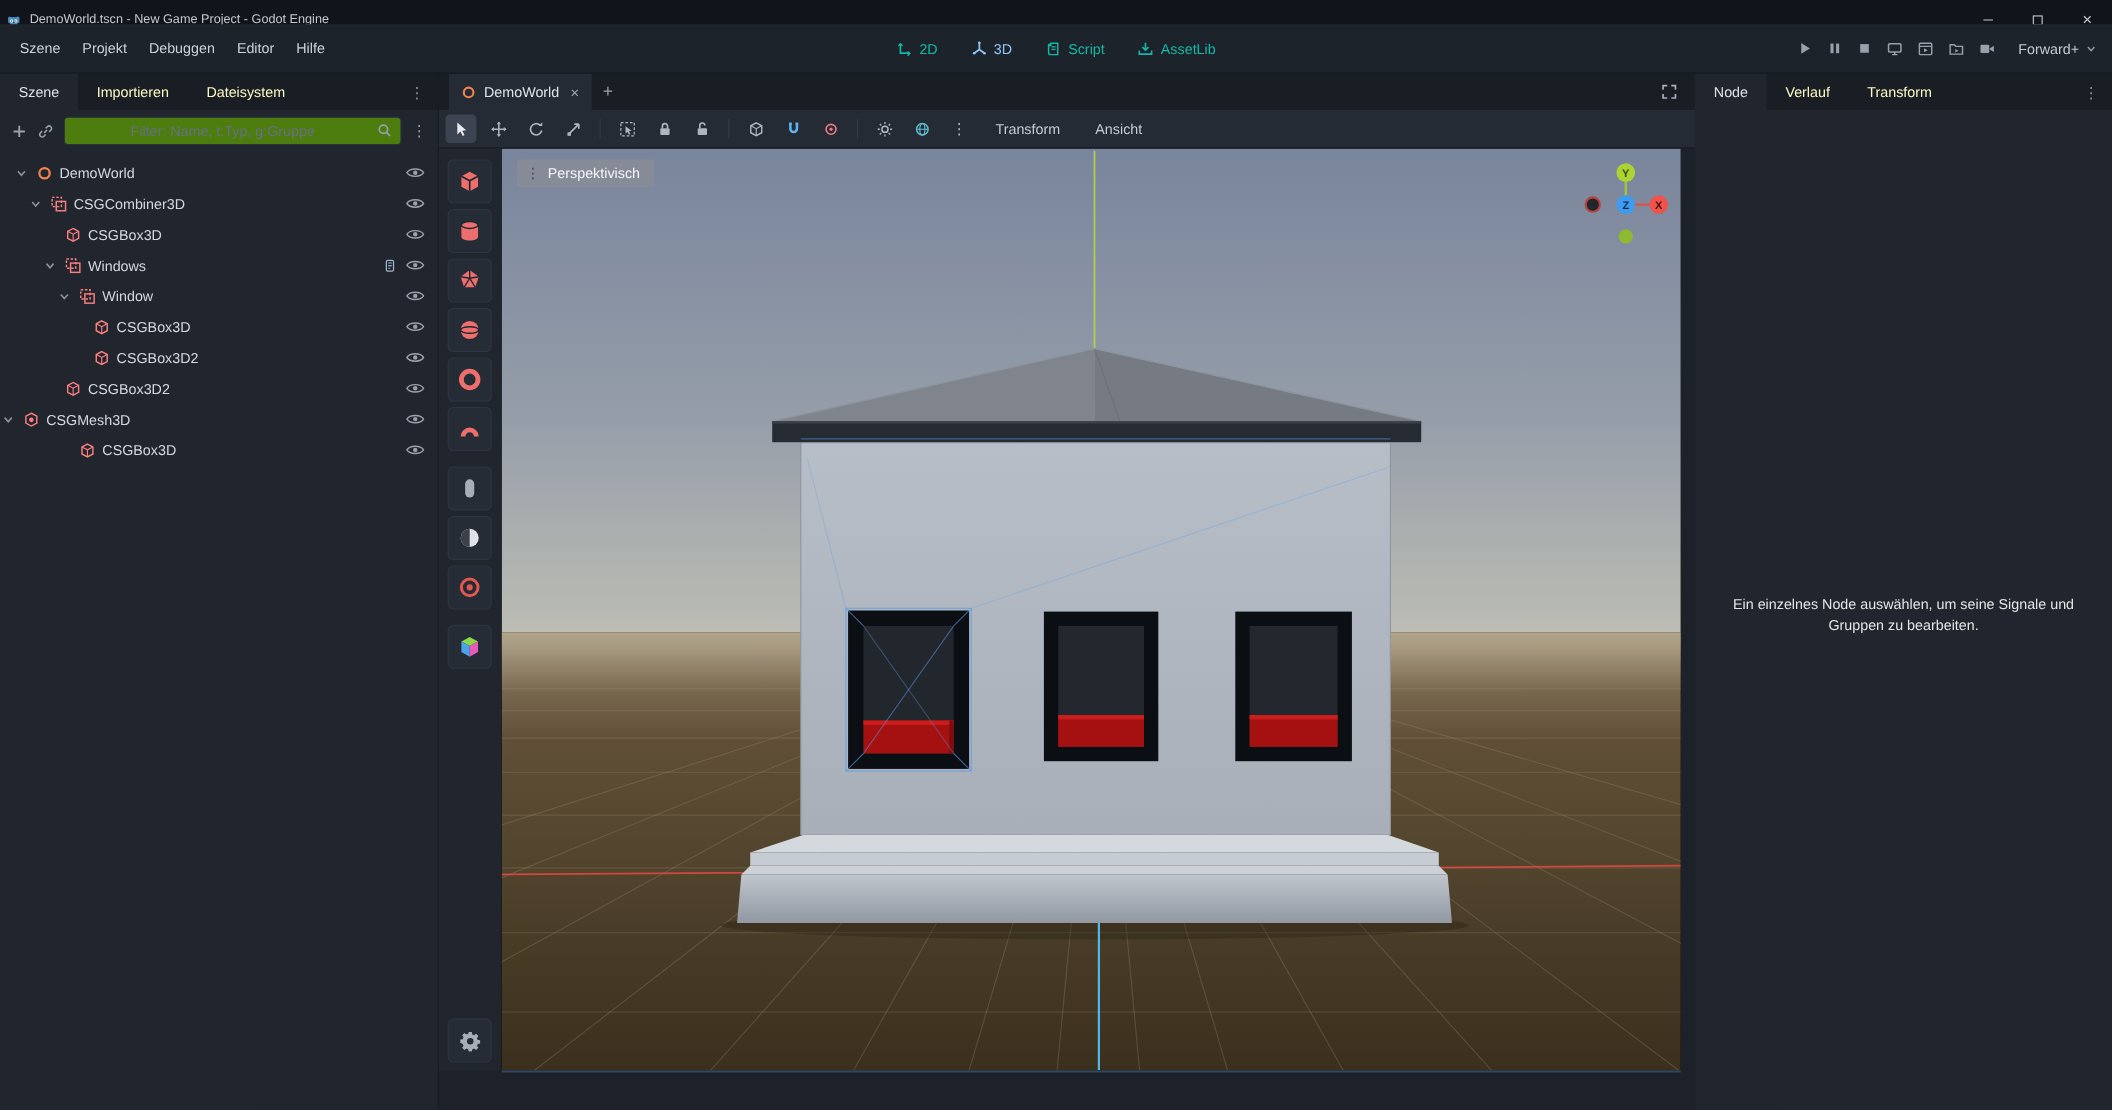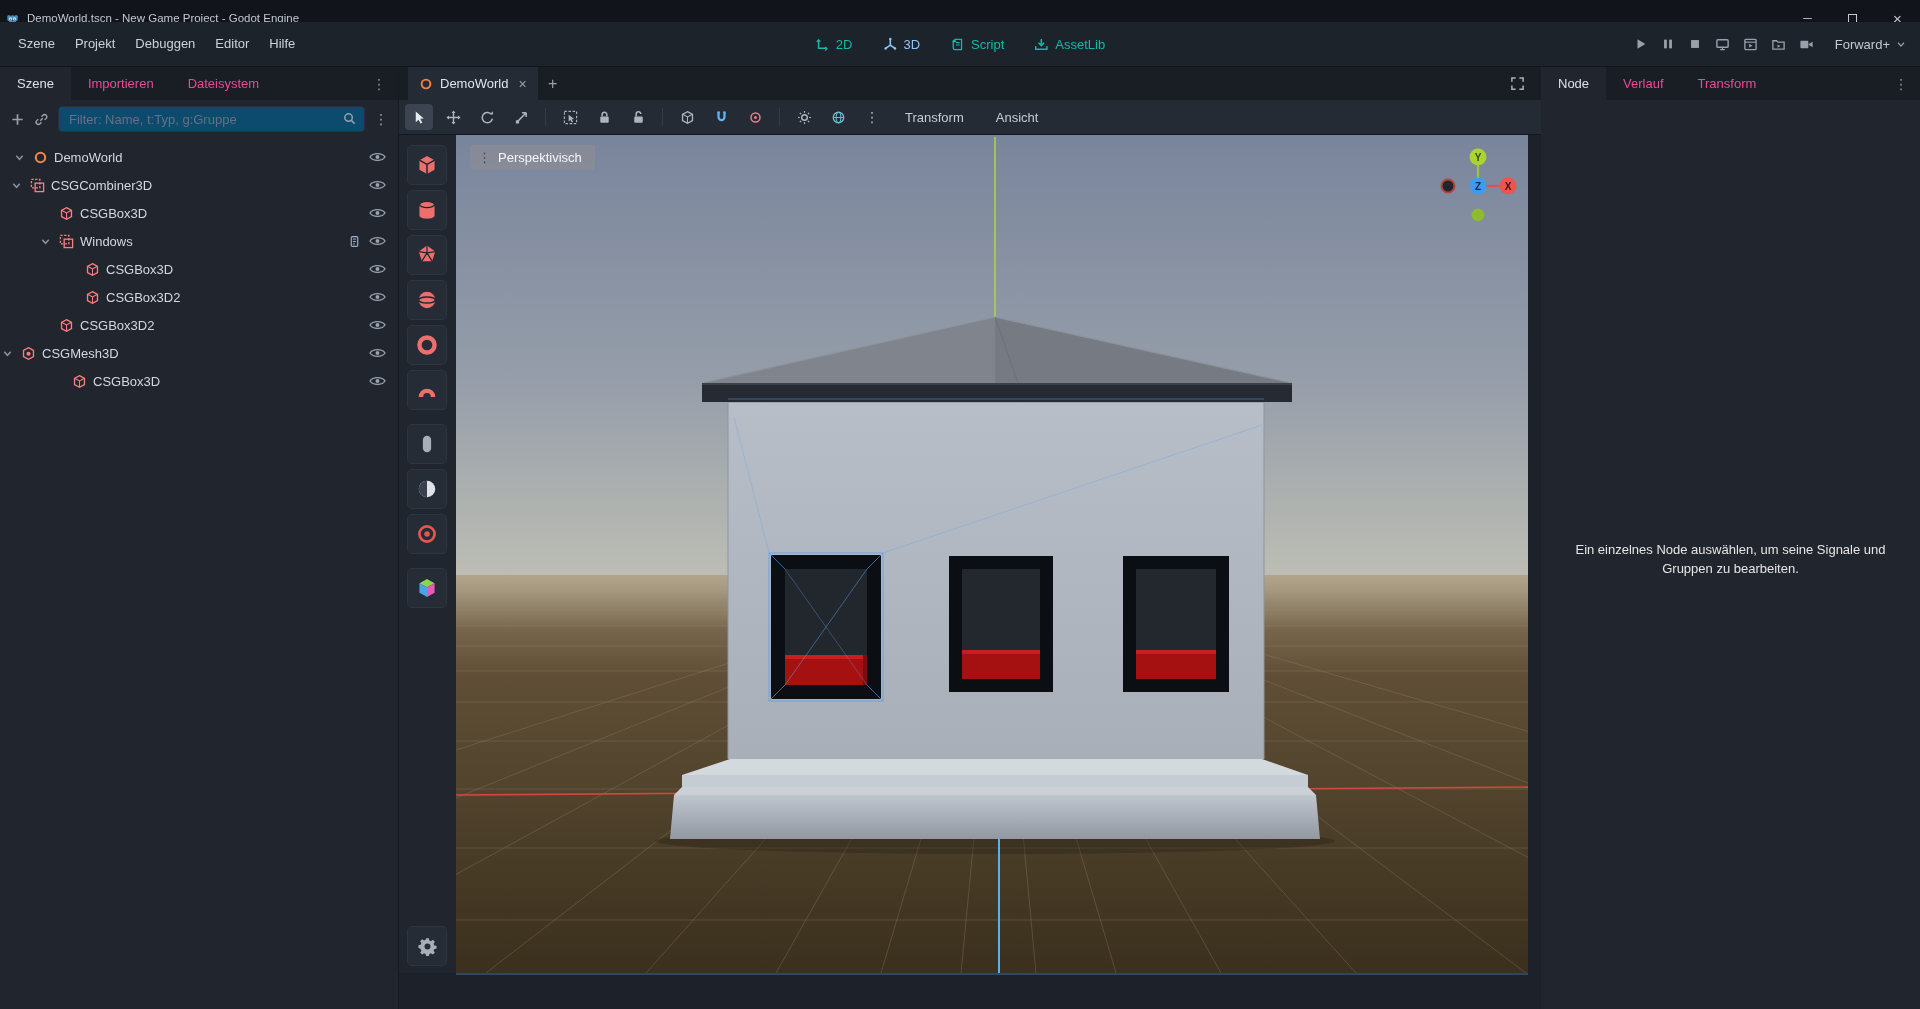--- a/index.html
+++ b/index.html
@@ -28,31 +28,31 @@
   .menu-item { padding:0 10px; line-height:44px; color:#ccd2da; }
   #mode-switcher { position:absolute; left:50%; transform:translateX(-50%); display:flex; gap:12px; align-items:center; height:100%; }
   .mode-btn { display:flex; gap:6px; align-items:center; padding:5px 9px; border-radius:4px; color:#14b8a6; }
   .mode-btn.active { color:#8ec6fa; }
   #menubar-right { margin-left:auto; display:flex; align-items:center; gap:13px; padding-right:14px; }
   .pb-btn { color:#99a0ab; display:inline-flex; }
   #renderer-select { display:flex; align-items:center; gap:6px; color:#c3c9d2; margin-left:8px; }
 
   
   .dock-tabbar { height:33px; background:#191e25; display:flex; align-items:stretch; }
-  .dock-tab { padding:0 17px; display:flex; align-items:center; color:#ec4899; }
+  .dock-tab { padding:0 17px; display:flex; align-items:center; color:#fef9c3; }
   .dock-tab.active { background:#21262e; color:#dde1e7; }
   .dock-dots { margin-left:auto; align-self:center; padding:0 12px; color:#8a919d; font-size:14px; }
 
   
   #left-dock { position:absolute; left:0; top:67px; width:398px; height:942px; background:#21262e; }
   #filter-row { display:flex; align-items:center; height:38px; padding:0 10px; gap:9px; }
   .icon-btn { color:#9aa1ab; display:inline-flex; }
   #filter-wrap { flex:1; position:relative; }
-  #filter-wrap input { width:100%; height:26px; background:#0c4a6e; border:1px solid #2a303a;
-    border-radius:4px; color:#cfd5de; padding:0 28px 0 10px; font:13px "Liberation Sans", sans-serif; outline:none; }
+  #filter-wrap input { width:100%; height:26px; background:#4d7c0f; border:1px solid #2a303a;
+    border-radius:4px; color:#cfd5de; padding:0 28px 0 10px; font:13px "Liberation Sans", sans-serif; outline:none;text-align:center; }
   #filter-wrap input::placeholder { color:#687081; }
   #filter-wrap .search { position:absolute; right:8px; top:5px; color:#9aa1ab; }
 
   #scene-tree { padding-top:5px; }
   .tree-row { height:28px; display:flex; align-items:center; padding-right:12px; }
   .tree-arrow { width:14px; color:#8a92a0; display:inline-flex; flex:none; }
   .tree-arrow-spacer { width:14px; flex:none; }
   .tree-icon { width:16px; height:16px; margin-left:6px; color:#fc7f7f; flex:none; }
   .tree-icon.orange { color:#f3824d; }
   .tree-label { margin-left:6px; color:#d2d8e0; white-space:nowrap; }
@@ -273,21 +273,21 @@
         <span class="tree-label">DemoWorld</span>
         <span class="tree-right">
           <span class="tree-eye icn">
             <svg viewBox="0 0 18 12" width="17" height="12">
               <path d="M1 6c3-4.7 13-4.7 16 0-3 4.7-13 4.7-16 0z" fill="none" stroke="currentColor" stroke-width="1.4"></path>
               <circle cx="9" cy="6" r="2.1" fill="currentColor"></circle>
             </svg>
           </span>
         </span>
       </div>
-      <div class="tree-row" style="padding-left: 9px;">
+      <div class="tree-row" style="padding-left: 25px;">
         <span class="tree-arrow icn">
           <svg viewBox="0 0 12 12" width="11" height="11">
             <path d="M2.5 4l3.5 4 3.5-4" fill="none" stroke="currentColor" stroke-width="1.6"></path>
           </svg>
         </span>
         <span class="tree-icon icn">
           <svg viewBox="0 0 16 16" width="15" height="15">
             <rect x="1.5" y="1.5" width="9" height="9" fill="none" stroke="currentColor" stroke-width="1.4" stroke-dasharray="2.4 1.6"></rect>
             <rect x="5.5" y="5.5" width="9" height="9" fill="none" stroke="currentColor" stroke-width="1.4"></rect>
           </svg>
@@ -333,20 +333,42 @@
           </svg>
         </span>
         <span class="tree-label">Windows</span>
         <span class="tree-right">
           <span class="icn badge">
             <svg viewBox="0 0 16 16" width="13" height="13">
               <rect x="4" y="2" width="8" height="12" rx="1.5" fill="none" stroke="currentColor" stroke-width="1.4"></rect>
               <path d="M6 5h4M6 8h4M6 11h2.5" stroke="currentColor" stroke-width="1.2"></path>
             </svg>
           </span>
+          <span class="tree-eye icn">
+            <svg viewBox="0 0 18 12" width="17" height="12">
+              <path d="M1 6c3-4.7 13-4.7 16 0-3 4.7-13 4.7-16 0z" fill="none" stroke="currentColor" stroke-width="1.4"></path>
+              <circle cx="9" cy="6" r="2.1" fill="currentColor"></circle>
+            </svg>
+          </span>
+        </span>
+      </div>
+      <div class="tree-row" style="padding-left: 51px;">
+        <span class="tree-arrow icn">
+          <svg viewBox="0 0 12 12" width="11" height="11">
+            <path d="M2.5 4l3.5 4 3.5-4" fill="none" stroke="currentColor" stroke-width="1.6"></path>
+          </svg>
+        </span>
+        <span class="tree-icon icn">
+          <svg viewBox="0 0 16 16" width="15" height="15">
+            <rect x="1.5" y="1.5" width="9" height="9" fill="none" stroke="currentColor" stroke-width="1.4" stroke-dasharray="2.4 1.6"></rect>
+            <rect x="5.5" y="5.5" width="9" height="9" fill="none" stroke="currentColor" stroke-width="1.4"></rect>
+          </svg>
+        </span>
+        <span class="tree-label">Window</span>
+        <span class="tree-right">
           <span class="tree-eye icn">
             <svg viewBox="0 0 18 12" width="17" height="12">
               <path d="M1 6c3-4.7 13-4.7 16 0-3 4.7-13 4.7-16 0z" fill="none" stroke="currentColor" stroke-width="1.4"></path>
               <circle cx="9" cy="6" r="2.1" fill="currentColor"></circle>
             </svg>
           </span>
         </span>
       </div>
       <div class="tree-row" style="padding-left: 64px;">
         <span class="tree-arrow-spacer"></span>

